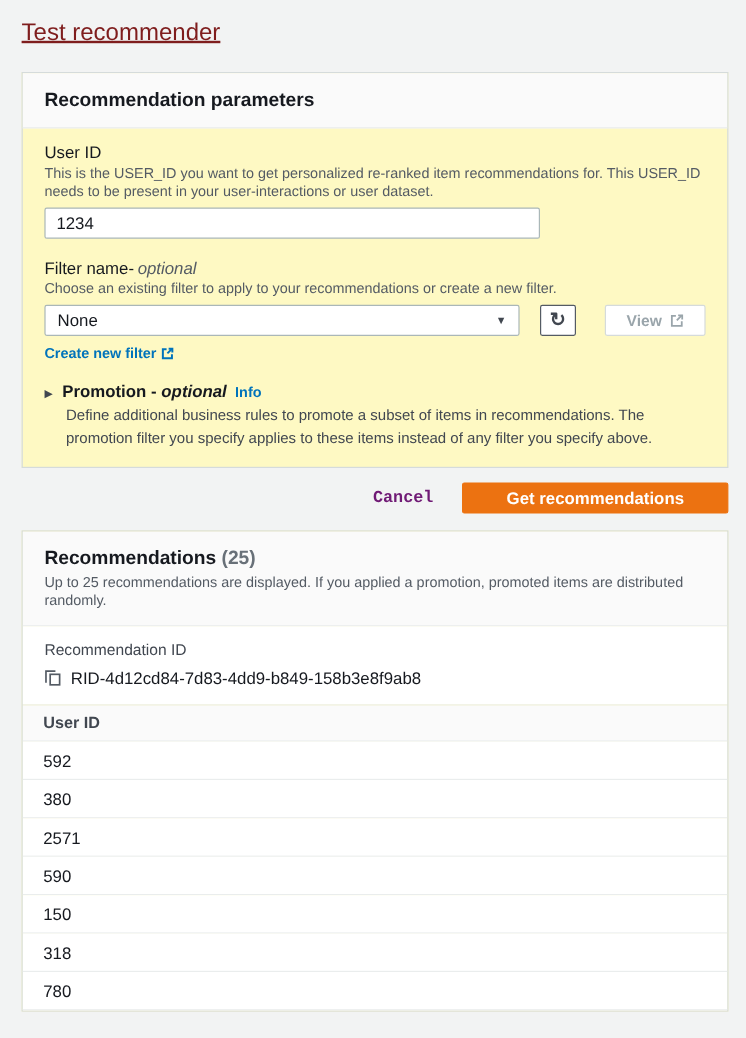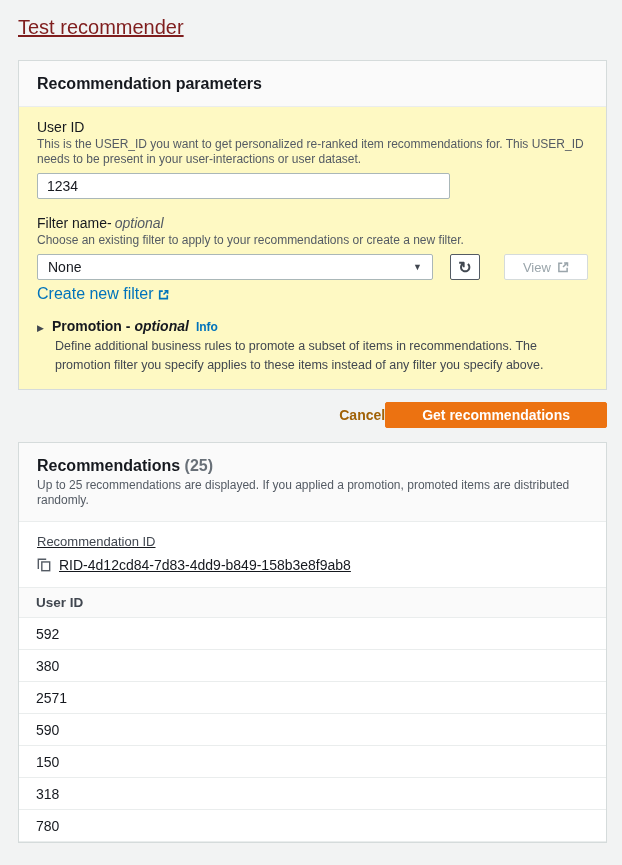--- a/index.html
+++ b/index.html
@@ -112,28 +112,28 @@
     width: 88px;
     height: 26px;
     border: 1px solid #d5dbdb;
     border-radius: 2px;
     background: #fff;
     display: flex;
     align-items: center;
     justify-content: center;
     gap: 6px;
     font-size: 13px;
-    font-weight: 400;
+    font-weight: 700;
     color: #9aa5ab;
     cursor: not-allowed;
   }
   .link {
     color: #0073bb;
-    font-size: 16px;
-    font-weight: 400;
+    font-size: 12px;
+    font-weight: 700;
     text-decoration: none;
     display: inline-flex;
     align-items: center;
     gap: 4px;
     cursor: pointer;
   }
   .create-filter-row { margin-top: 5px; height: 15px; }
 
   .promo-block { margin-top: 18px; }
   .promo-header {
@@ -155,40 +155,41 @@
 
   .actions-row {
     margin: 12px 15px 14px 18px;
     display: flex;
     justify-content: flex-end;
     align-items: center;
   }
   .cancel-button {
     background: none;
     border: none;
-    font-family: Liberation Sans, sans-serif;
-    font-size: 14px;
-    font-weight: 700;
-    color: #a16207;
-    cursor: pointer;
+    font-family: Liberation Mono, monospace;
+    font-size: 14px;
+    font-weight: 700;
+    color: #701a75;
+    cursor: pointer;
+    margin-right: 24px;
   }
   .primary-button {
     background: #ec7211;
     border: 1px solid #ec7211;
     border-radius: 2px;
     height: 26px;
     padding: 0 36px;
     font-family: "Liberation Sans", sans-serif;
     font-size: 14px;
     font-weight: 700;
     color: #ffffff;
     cursor: pointer;
   }
 
-  .rid-section { padding: 12px 18px 14px 18px; background: #fff; text-decoration: underline; }
+  .rid-section { padding: 12px 18px 14px 18px; background: #fff; }
   .rid-label { font-size: 13px; line-height: 16px; color: #414750; }
   .rid-value-row { margin-top: 7px; display: flex; align-items: center; gap: 8px; }
   .rid-value { font-size: 14px; color: #16191f; }
   .copy-icon { color: #545b64; cursor: pointer; display: inline-flex; }
 
   .item-table { border-top: 1px solid #eaeded; }
   .table-header-row {
     background: #fafafa;
     border-bottom: 1px solid #eaeded;
     padding: 7px 17px;

